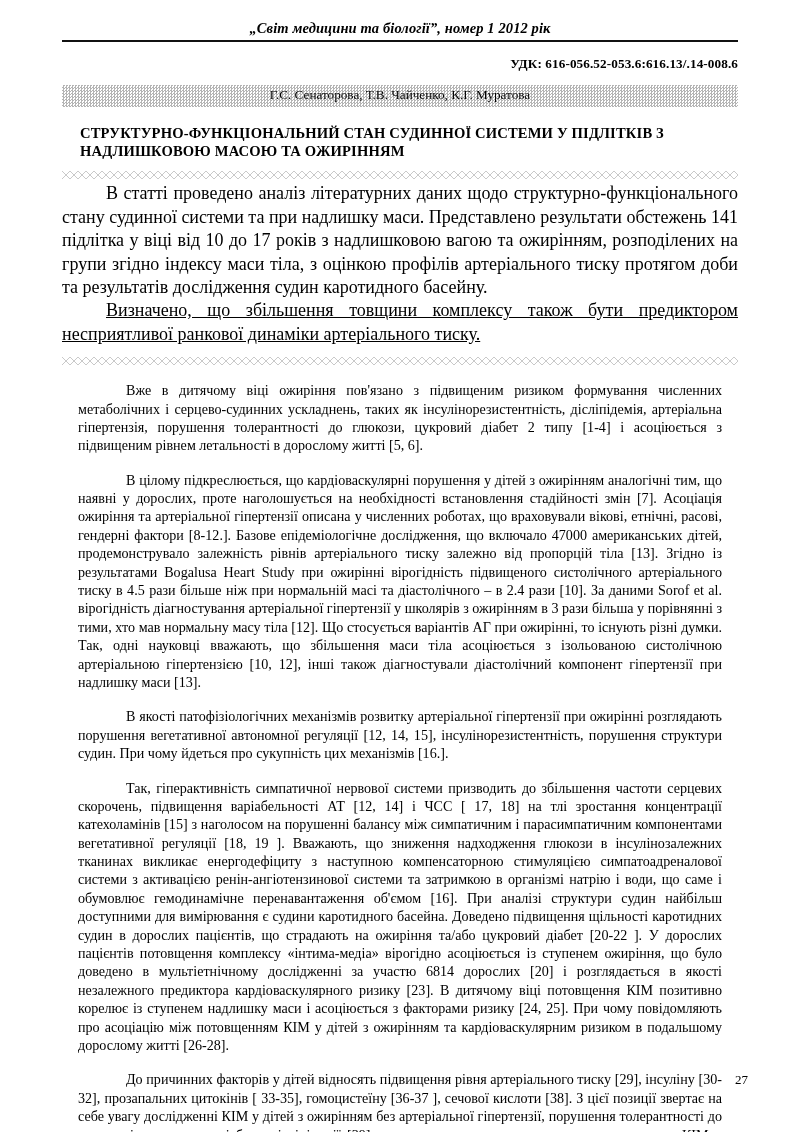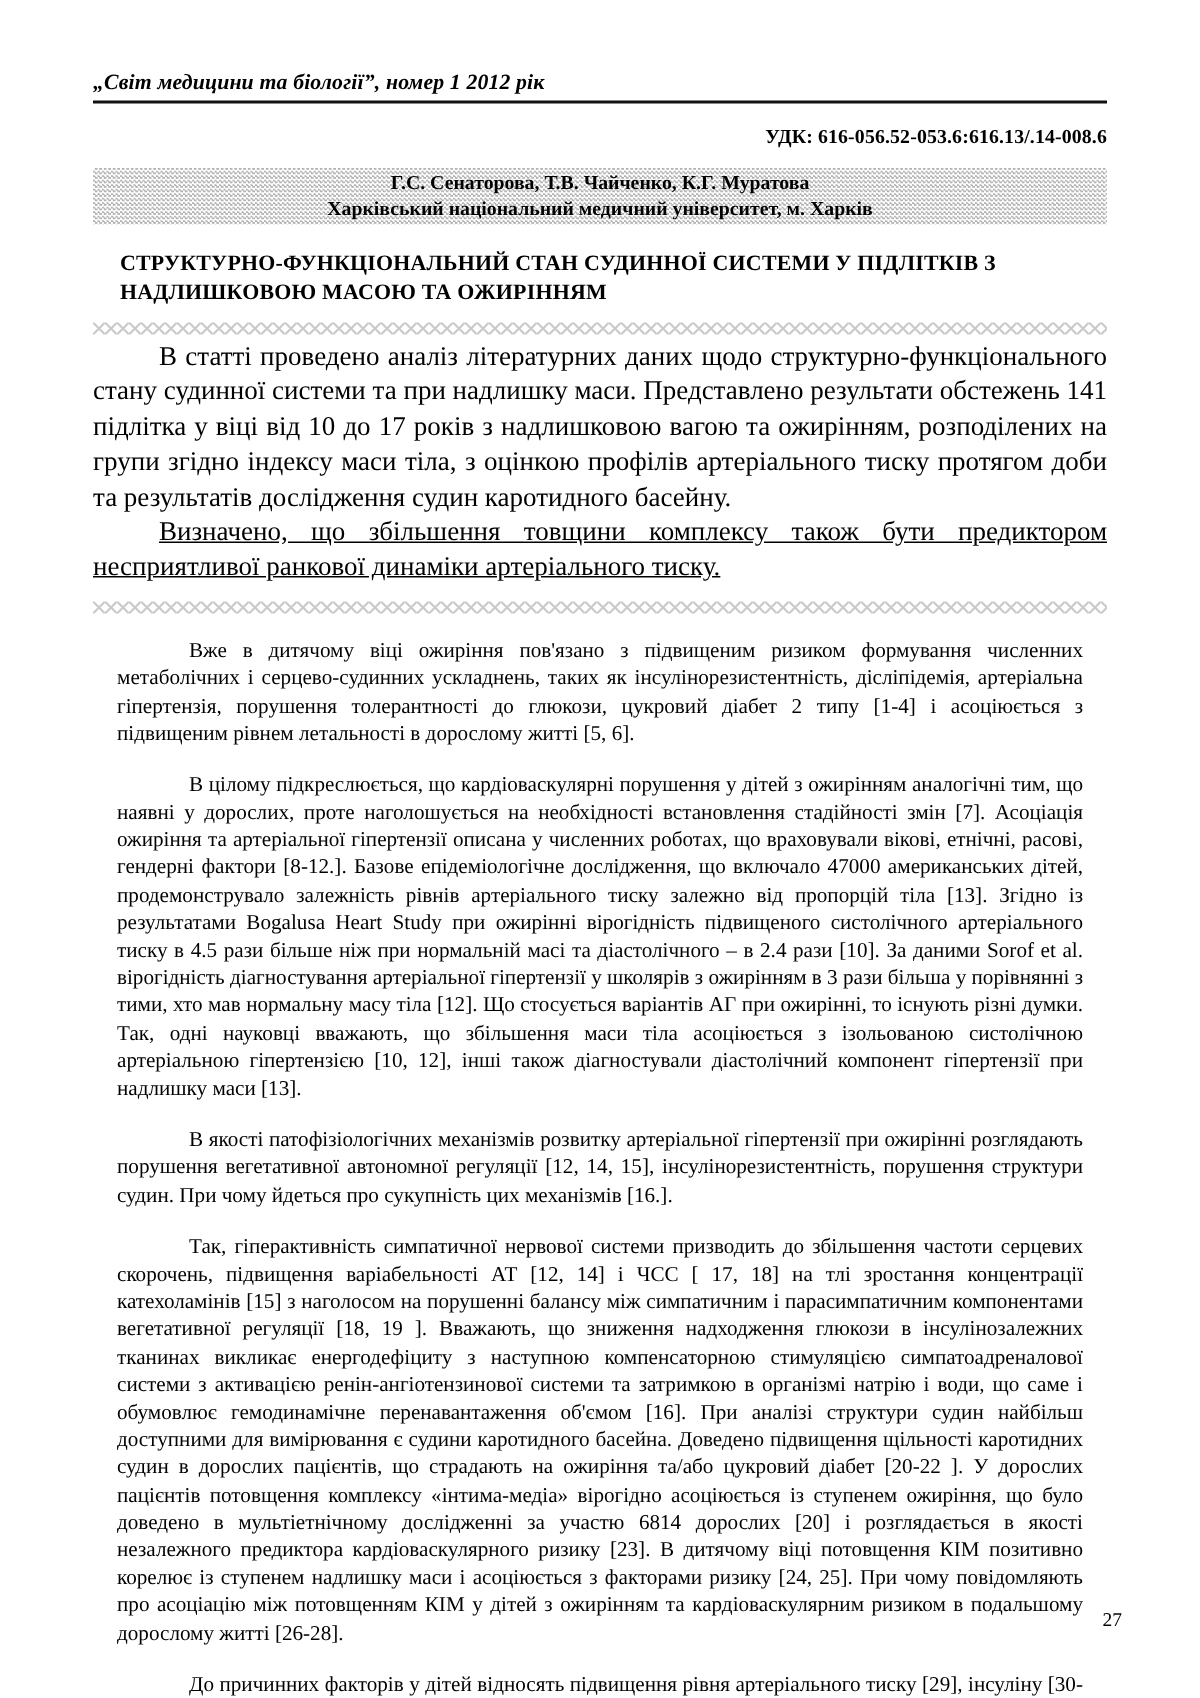--- a/index.html
+++ b/index.html
@@ -22,22 +22,22 @@
   }
   .content {
     position: absolute;
     left: 62px;
     top: 0;
     width: 676px;
   }
 
   
   .runhead {
-    margin-top: 47px;
-    text-align: left;
+    margin-top: 20px;
+    text-align: center;
     font-family: "Liberation Serif", "DejaVu Serif", serif;
     font-style: italic;
     font-weight: bold;
     font-size: 14.5px;
     letter-spacing: 0.1px;
     padding-bottom: 2px;
   }
   .runhead-rule {
     border-bottom: 2.2px solid #111;
     width: 100%;
@@ -59,21 +59,21 @@
     width: 100%;
     padding: 2px 0 3px 0;
     text-align: center;
     background-color: #ffffff;
     background-image:
       repeating-conic-gradient(#b4b4b4 0% 25%, #ffffff 0% 50%);
     background-size: 3px 3px;
     box-sizing: border-box;
   }
   .authors-line {
-    font-weight: bold;
+    font-weight: normal;
     font-size: 13.2px;
     line-height: 1.26;
     text-shadow: 0 0 1px rgba(255,255,255,0.55);
   }
 
   
   .article-title {
     margin-top: 17px;
     text-align: left;
     font-weight: bold;
@@ -132,21 +132,20 @@
 <div id="page">
   <div class="content">
 
     <div class="runhead">„Світ медицини та біології”, номер 1 2012 рік</div>
     <div class="runhead-rule"></div>
 
     <div class="udk">УДК:  616-056.52-053.6:616.13/.14-008.6</div>
 
     <div class="authors-band">
       <div class="authors-line">Г.С. Сенаторова, Т.В. Чайченко, К.Г. Муратова</div>
-      <div class="authors-line">Харківський національний медичний університет, м. Харків</div>
     </div>
 
     <div class="article-title">СТРУКТУРНО-ФУНКЦІОНАЛЬНИЙ СТАН СУДИННОЇ СИСТЕМИ У ПІДЛІТКІВ З НАДЛИШКОВОЮ МАСОЮ ТА ОЖИРІННЯМ</div>
 
     <div class="zigzag"></div>
 
     <div class="abstract">
       <p>В статті проведено аналіз літературних даних щодо структурно-функціонального стану судинної системи та при надлишку маси. Представлено результати обстежень 141 підлітка у віці від 10 до 17 років з надлишковою вагою та ожирінням, розподілених на групи згідно індексу маси тіла, з оцінкою профілів артеріального тиску протягом доби та результатів дослідження судин каротидного басейну.</p>
       <p class="cont">Визначено, що збільшення товщини комплексу також бути предиктором несприятливої ранкової динаміки артеріального тиску.</p>
     </div>

